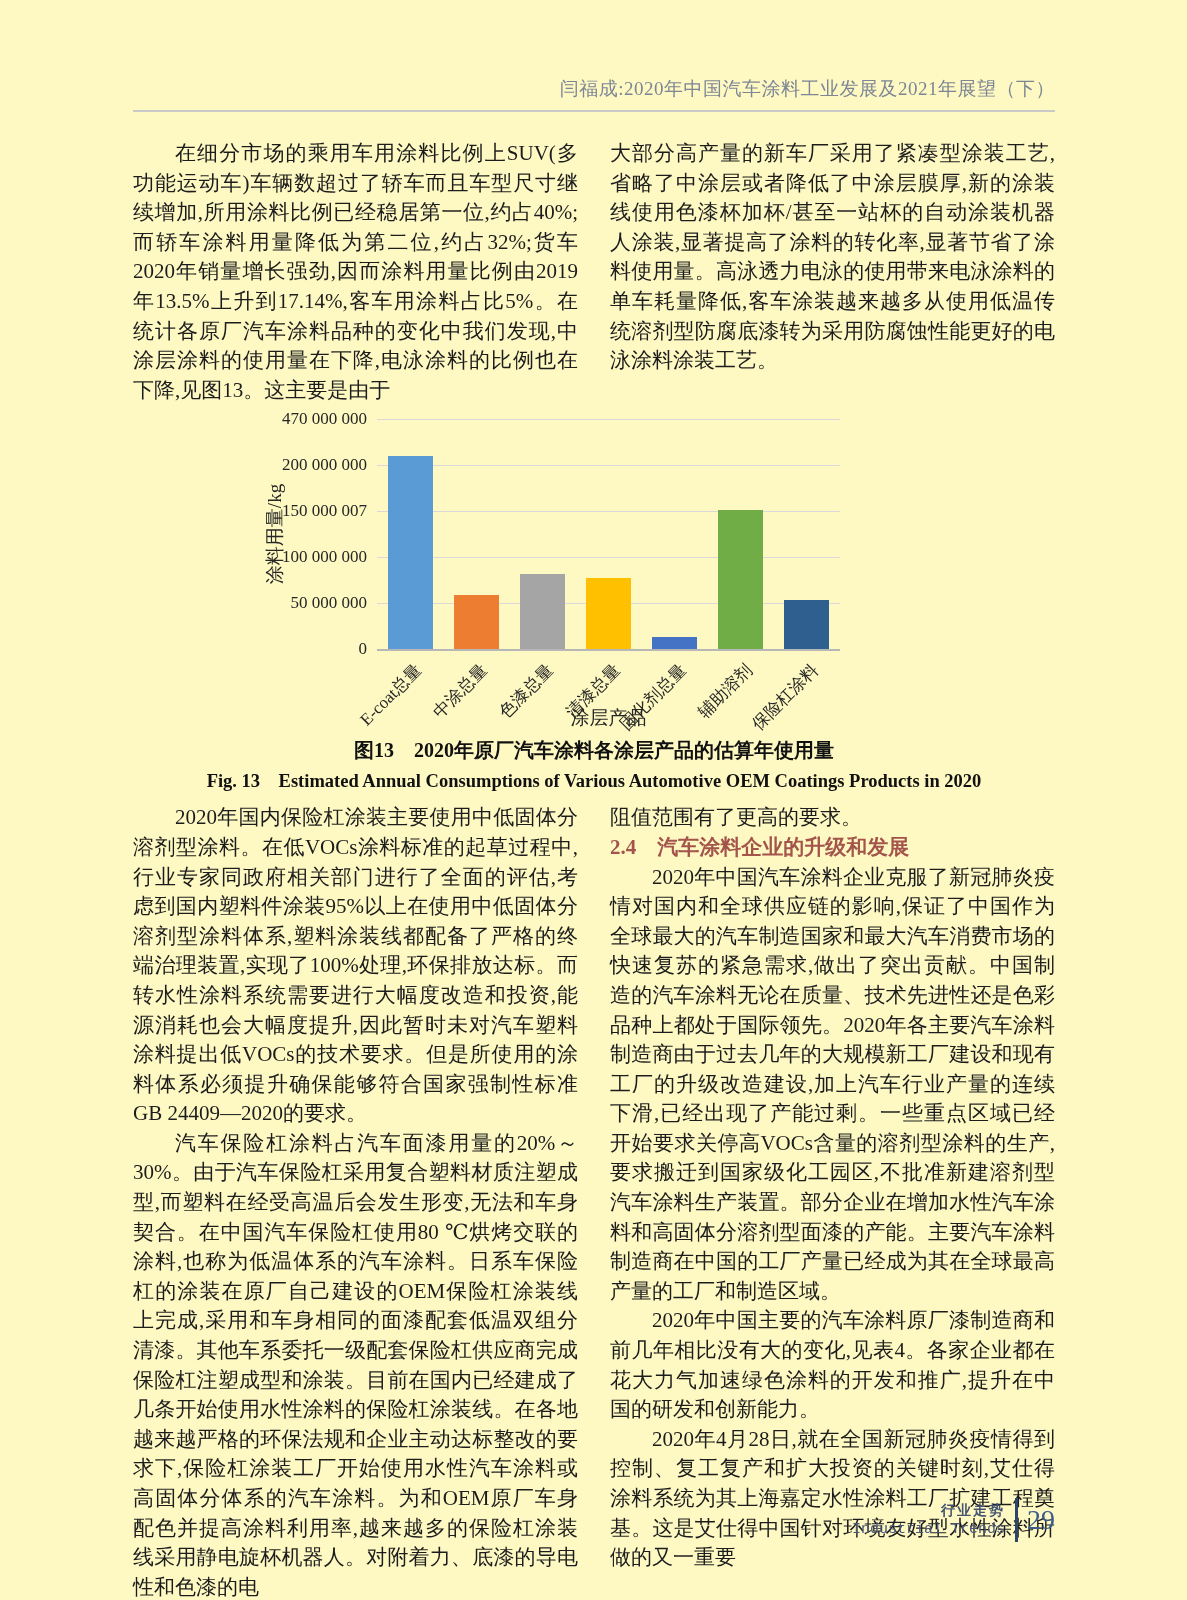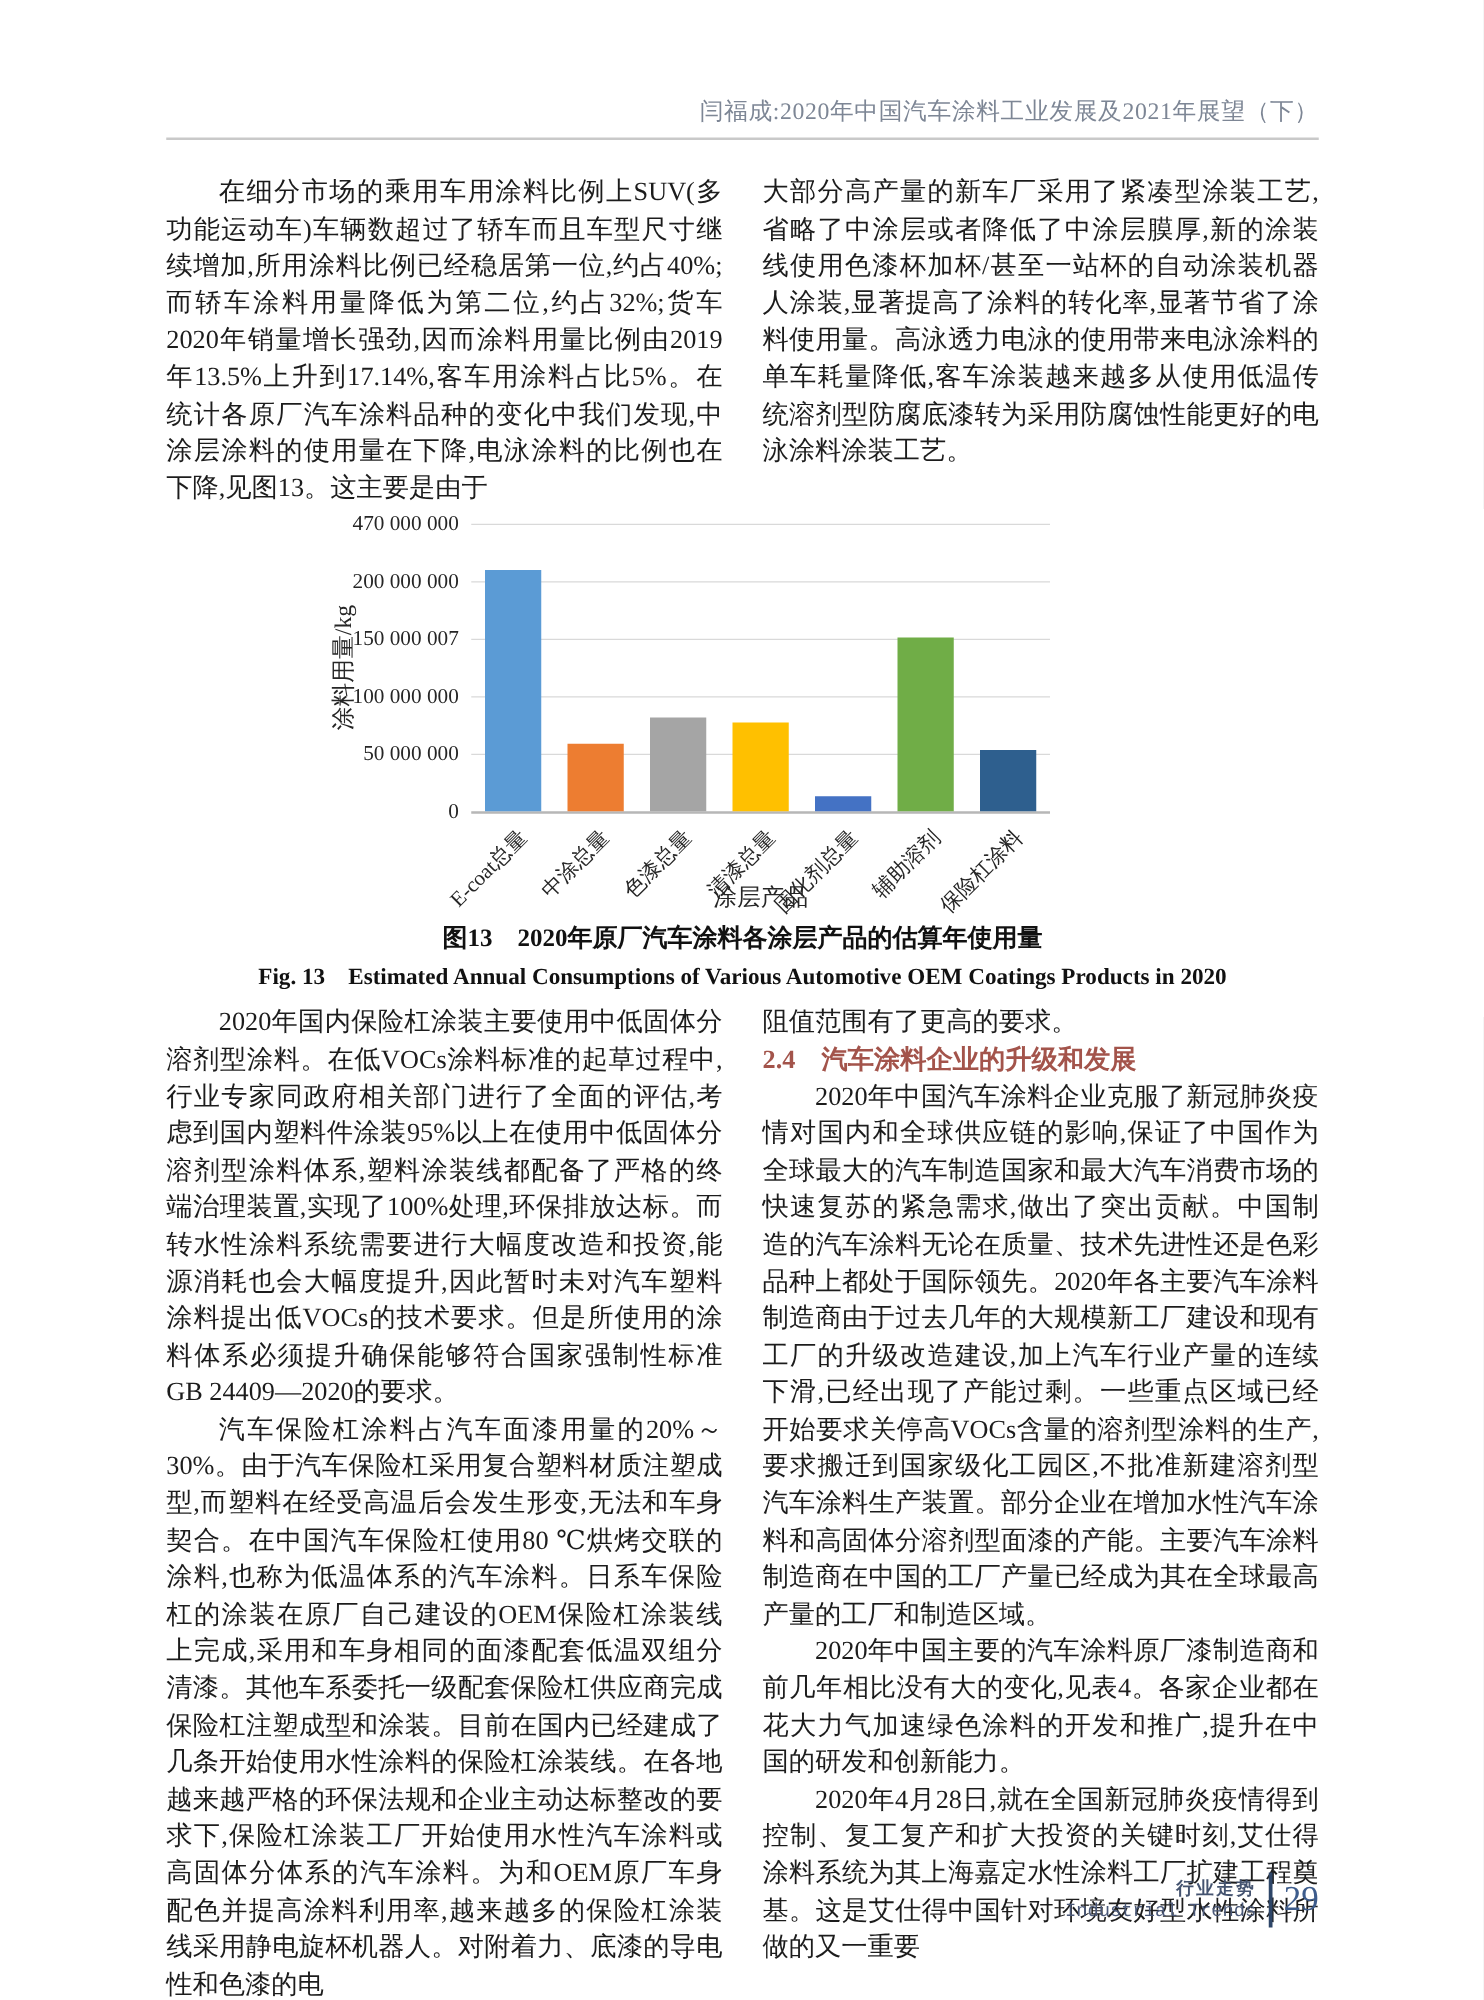--- a/index.html
+++ b/index.html
@@ -1,20 +1,20 @@
 <!DOCTYPE html>
 <html><head>
 <meta charset="utf-8">
 <style>
   html,body{margin:0;padding:0;background:#e8e8e8;}
   .page{
     position:relative;
     width:1187px;height:1600px;
     margin:0 auto;
-    background:#ffffff;
+    background:#fef9c3;
     font-family:"Liberation Serif","DejaVu Serif",serif;
     color:#1c1c1c;
     overflow:hidden;
   }
   .content{position:absolute;left:133px;top:0;width:922px;}
   .running-head{
     padding-top:76px;
     text-align:right;
     font-size:19px;
     color:#7d8695;

